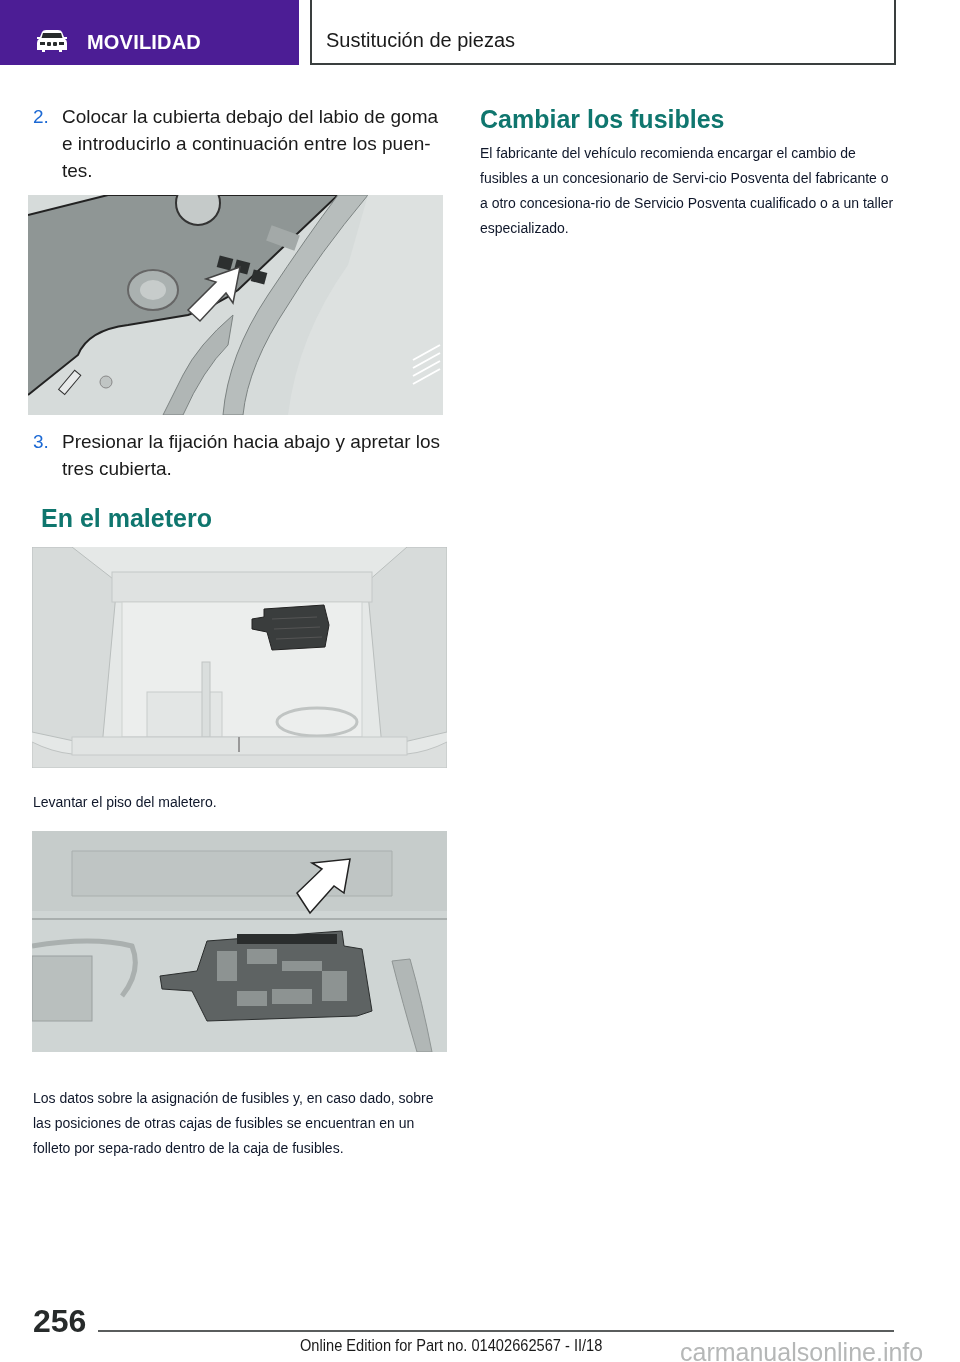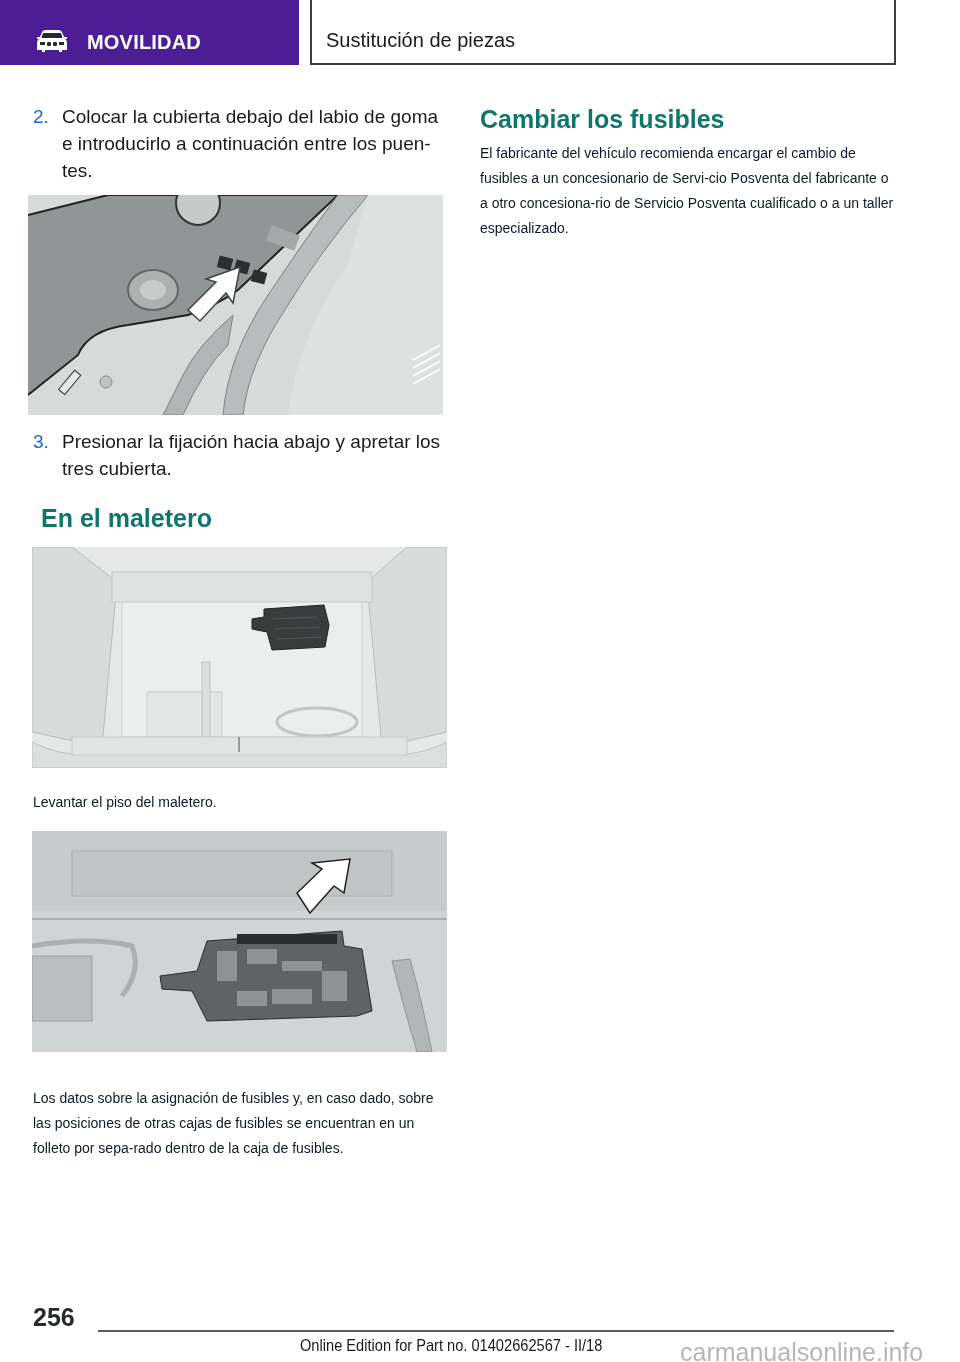--- a/index.html
+++ b/index.html
@@ -26,21 +26,21 @@
   .step .num { color: #1c69d4; width: 29px; flex: none; }
   .step .txt { flex: 1; }
   .h2 { position: absolute; font-weight: bold; font-size: 25px; color: #0f766e; line-height: 30px; }
   .para { position: absolute; font-size: 14px; line-height: 25px; color: #0f172a; }
 
   
   .fig { position: absolute; overflow: hidden; background: #c9cecd; }
   .fig svg { display: block; width: 100%; height: 100%; }
 
   
-  .page-num { position: absolute; left: 33px; top: 1303px; font-weight: bold; font-size: 25px; color: #272b2b; }
+  .page-num { position: absolute; left: 33px; top: 1303px; font-weight: bold; font-size: 32px; color: #272b2b; }
   .footer-rule { position: absolute; left: 98px; top: 1330px; width: 796px; height: 2px; background: #5a5d5d; }
   .edition { position: absolute; left: 300px; top: 1336px; font-size: 17px; color: #1a1a1a; transform: scaleX(0.86); transform-origin: left top; white-space: nowrap; }
   .watermark { position: absolute; left: 680px; top: 1338px; font-size: 25px; color: #b5b7b7; white-space: nowrap; }
 </style>
 </head>
 <body>
 
 <div class="hdr-section">
   <svg class="car" viewBox="0 0 32 22">
     <path d="M6 2 Q7 0 10 0 L22 0 Q25 0 26 2 L28 7 L31 7 L31 9 L29 9 Q31 10 31 13 L31 20 L26 20 L26 22 L23 22 L23 20 L9 20 L9 22 L6 22 L6 20 L1 20 L1 13 Q1 10 3 9 L1 9 L1 7 L4 7 Z" fill="#fff"></path>

